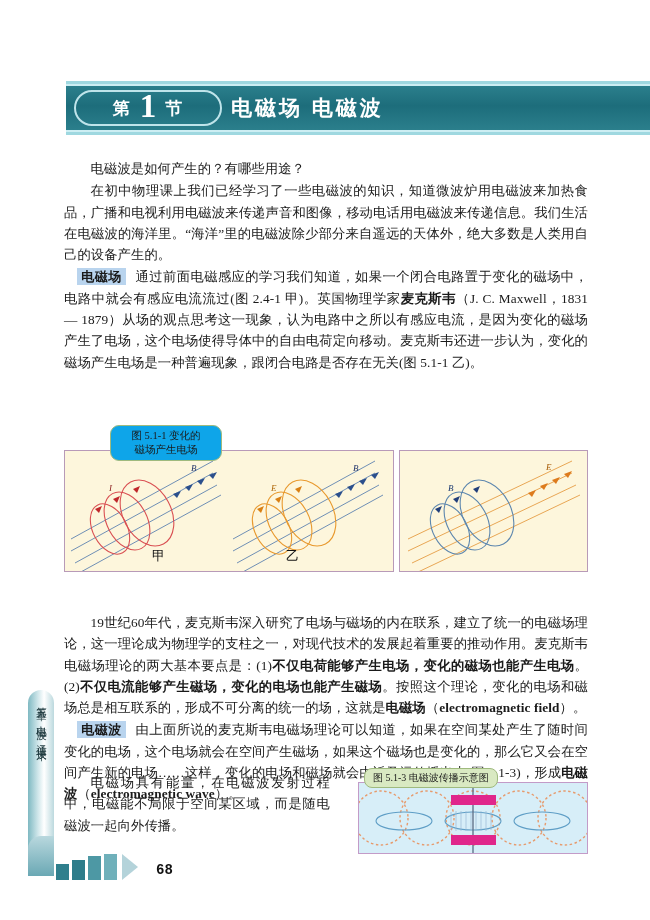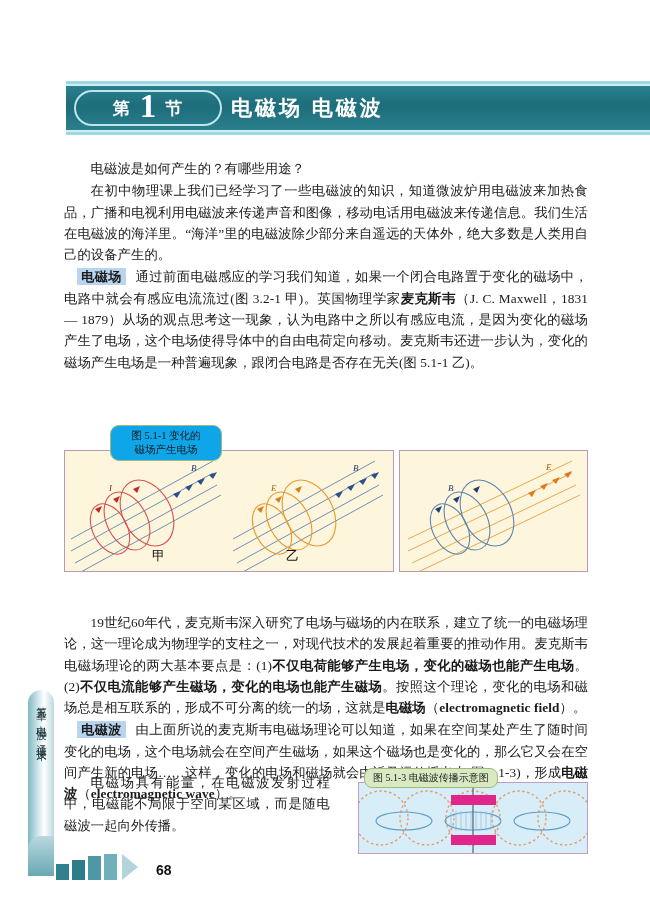--- a/index.html
+++ b/index.html
@@ -88,21 +88,21 @@
   
   .footer{position:absolute;left:28px;top:846px;height:34px;}
   .fq{position:absolute;left:0;top:-10px;width:26px;height:40px;
       background:linear-gradient(180deg,#b9d8de,#6aa8b4);
       border-radius:13px 0 0 0;}
   .bar{position:absolute;bottom:0;width:13px;}
   .arrow{position:absolute;left:94px;bottom:0;width:0;height:0;
       border-top:13px solid transparent;border-bottom:13px solid transparent;
       border-left:16px solid #b4d3da;}
   .pagenum{position:absolute;left:128px;bottom:2px;font-size:14px;font-weight:bold;
-      font-family:Liberation Sans, sans-serif;color:#111;}
+      font-family:Liberation Mono, monospace;color:#111;}
 </style>
 </head>
 <body>
 
 <div class="banner">
   <div class="edge-top"></div>
   <div class="edge-top2"></div>
   <div class="edge-bot"></div>
   <div class="edge-bot2"></div>
   <div class="sec-box">
@@ -110,21 +110,21 @@
     <span class="num">1</span>
     <span class="w">节</span>
   </div>
   <div class="title">电磁场   电磁波</div>
 </div>
 
 <div class="content">
   <p class="tx ind">电磁波是如何产生的？有哪些用途？</p>
   <p class="tx ind">在初中物理课上我们已经学习了一些电磁波的知识，知道微波炉用电磁波来加热食品，广播和电视利用电磁波来传递声音和图像，移动电话用电磁波来传递信息。我们生活在电磁波的海洋里。“海洋”里的电磁波除少部分来自遥远的天体外，绝大多数是人类用自己的设备产生的。</p>
   <p class="tx" style="text-indent:1em;">
-    <span class="hl">电磁场</span><span>通过前面电磁感应的学习我们知道，如果一个闭合电路置于变化的磁场中，电路中就会有感应电流流过(图 3.2-1 甲)。英国物理学家</span><span class="b">麦克斯韦</span><span>（J. C. Maxwell，1831 — 1879）从场的观点思考这一现象，认为电路中之所以有感应电流，是因为变化的磁场产生了电场，这个电场使得导体中的自由电荷定向移动。麦克斯韦还进一步认为，变化的磁场产生电场是一种普遍现象，跟闭合电路是否存在无关(图 5.1-1 乙)。</span>
+    <span class="hl">电磁场</span><span>通过前面电磁感应的学习我们知道，如果一个闭合电路置于变化的磁场中，电路中就会有感应电流流过(图 2.4-1 甲)。英国物理学家</span><span class="b">麦克斯韦</span><span>（J. C. Maxwell，1831 — 1879）从场的观点思考这一现象，认为电路中之所以有感应电流，是因为变化的磁场产生了电场，这个电场使得导体中的自由电荷定向移动。麦克斯韦还进一步认为，变化的磁场产生电场是一种普遍现象，跟闭合电路是否存在无关(图 5.1-1 乙)。</span>
   </p>
 </div>
 
 <div class="figrow">
 
   <div class="figbox" style="left:0;top:0;width:330px;height:150px;">
     <div class="figcap" style="left:46px;width:112px;">
       <div>图 5.1-1 变化的</div>
       <div>磁场产生电场</div>
     </div>

